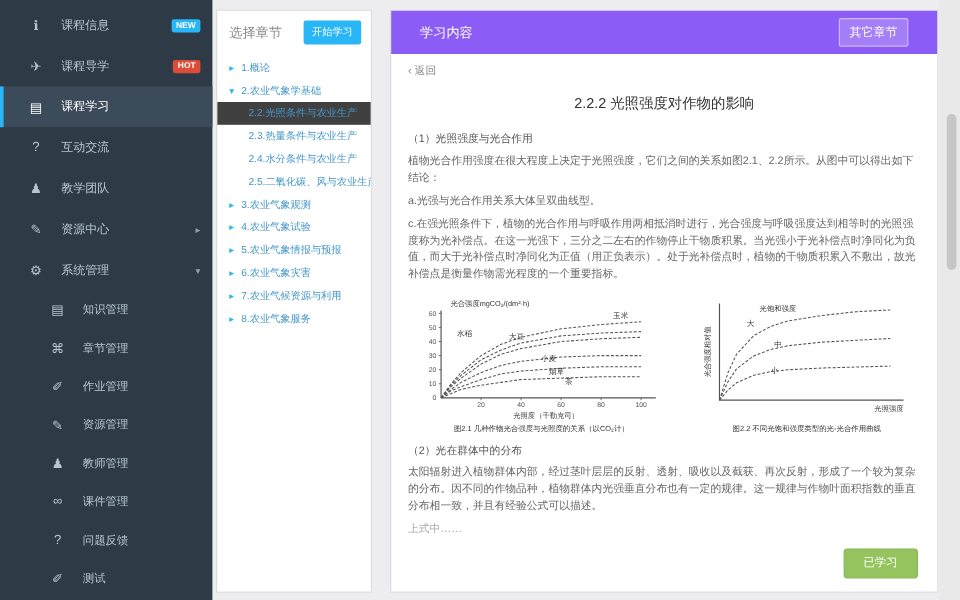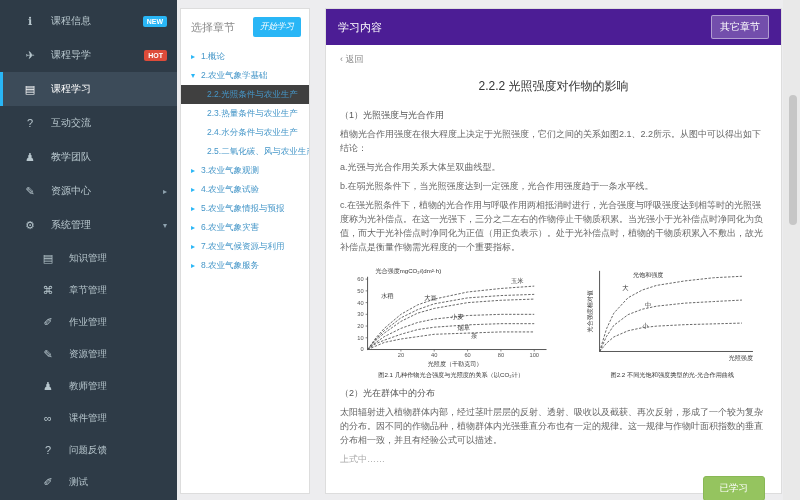--- a/index.html
+++ b/index.html
@@ -13,30 +13,30 @@
   .side-item .icon { width:18px; text-align:center; margin-right:12px; font-size:11px; flex:0 0 auto; }
   .side-item .lbl { flex:1 1 auto; white-space:nowrap; overflow:hidden; }
   .side-item .badge { font-size:7px; font-weight:bold; color:#fff; padding:2px 4px; border-radius:2px; line-height:1; }
   .side-item .arrow { font-size:8px; color:#8fa3af; margin-left:4px; }
   .side-sub .side-item { height:32px; padding-left:36px; font-size:9.5px; }
 
   
   .chapter-panel { position:absolute; left:180px; top:8px; width:130px; height:486px; background:#fff; border:1px solid #ddd; overflow:hidden; }
   .chapter-head { display:flex; align-items:center; justify-content:space-between; padding:8px 8px 8px 10px; }
   .chapter-title { font-size:11px; color:#8a8a8a; }
-  .start-btn { background:#29b6f6; color:#fff; font-size:8.5px; border:none; padding:4px 7px; border-radius:2px; cursor:pointer;font-style:italic; }
+  .start-btn { background:#29b6f6; color:#fff; font-size:8.5px; border:none; padding:4px 7px; border-radius:2px; cursor:pointer; }
   .tree { padding:2px 0 0 0; }
   .tree-item { display:flex; align-items:center; font-size:8.5px; color:#4596c8; height:19px; padding-left:10px; cursor:pointer; white-space:nowrap; }
   .tree-item .caret { color:#29b6f6; font-size:8px; width:10px; flex:0 0 auto; }
   .tree-item.lvl1 { padding-left:26px; }
   .tree-item.selected { background:#404040; }
 
   
   .content-panel { position:absolute; left:325px; top:8px; width:457px; height:486px; background:#fff; border:1px solid #ddd; }
-  .content-header { background:#4c1d95; height:36px; display:flex; align-items:center; justify-content:space-between; padding:0 12px; }
+  .content-header { background:#8b5cf6; height:36px; display:flex; align-items:center; justify-content:space-between; padding:0 24px; }
   .content-header .h-title { color:#fff; font-size:11px; }
   .h-btn { background:rgba(255,255,255,.22); border:1px solid rgba(255,255,255,.45); color:#fff; font-size:10px; padding:4px 8px; border-radius:2px; cursor:pointer;margin-left:29px; }
   .content-body { padding:8px 14px 0 14px; }
   .back-link { font-size:9px; color:#888; cursor:pointer; }
   .doc-title { text-align:center; font-size:12px; font-weight:normal; color:#333; margin:12px 0 14px 0; }
   .para { font-size:9px; color:#666; line-height:1.55; margin:5px 0; }
   .para.head { color:#555; }
   .charts-row { display:flex; gap:14px; margin:8px 0 2px 2px; }
   .trunc { font-size:9px; color:#aaa; margin-top:2px; }
   .btn-row { display:flex; justify-content:flex-end; padding-right:2px; margin-top:10px; }
@@ -180,21 +180,20 @@
     <span class="h-title">学习内容</span>
     <button class="h-btn">其它章节</button>
   </div>
   <div class="content-body">
     <div class="back-link">‹ 返回</div>
     <div class="doc-title">2.2.2 光照强度对作物的影响</div>
     <div id="paras">
         <div class="para head">（1）光照强度与光合作用</div>
         <div class="para">植物光合作用强度在很大程度上决定于光照强度，它们之间的关系如图2.1、2.2所示。从图中可以得出如下结论：</div>
         <div class="para">a.光强与光合作用关系大体呈双曲线型。</div>
-        <div class="para">b.在弱光照条件下，当光照强度达到一定强度，光合作用强度趋于一条水平线。</div>
         <div class="para">c.在强光照条件下，植物的光合作用与呼吸作用两相抵消时进行，光合强度与呼吸强度达到相等时的光照强度称为光补偿点。在这一光强下，三分之二左右的作物停止干物质积累。当光强小于光补偿点时净同化为负值，而大于光补偿点时净同化为正值（用正负表示）。处于光补偿点时，植物的干物质积累入不敷出，故光补偿点是衡量作物需光程度的一个重要指标。</div>
       </div>
     <div class="charts-row">
       <svg id="chart1" width="222" height="120" viewBox="0 0 222 120">
           <line x1="26" y1="14" x2="26" y2="88" stroke="#555" stroke-width="1"></line>
           <line x1="26" y1="88" x2="208" y2="88" stroke="#555" stroke-width="1"></line>
           <text x="22" y="90" font-size="5.8" text-anchor="end" fill="#555">0</text>
           <line x1="24" y1="76.06451612903226" x2="26" y2="76.06451612903226" stroke="#555" stroke-width="0.7"></line>
           <text x="22" y="78.06451612903226" font-size="5.8" text-anchor="end" fill="#555">10</text>
           <line x1="24" y1="64.12903225806451" x2="26" y2="64.12903225806451" stroke="#555" stroke-width="0.7"></line>

